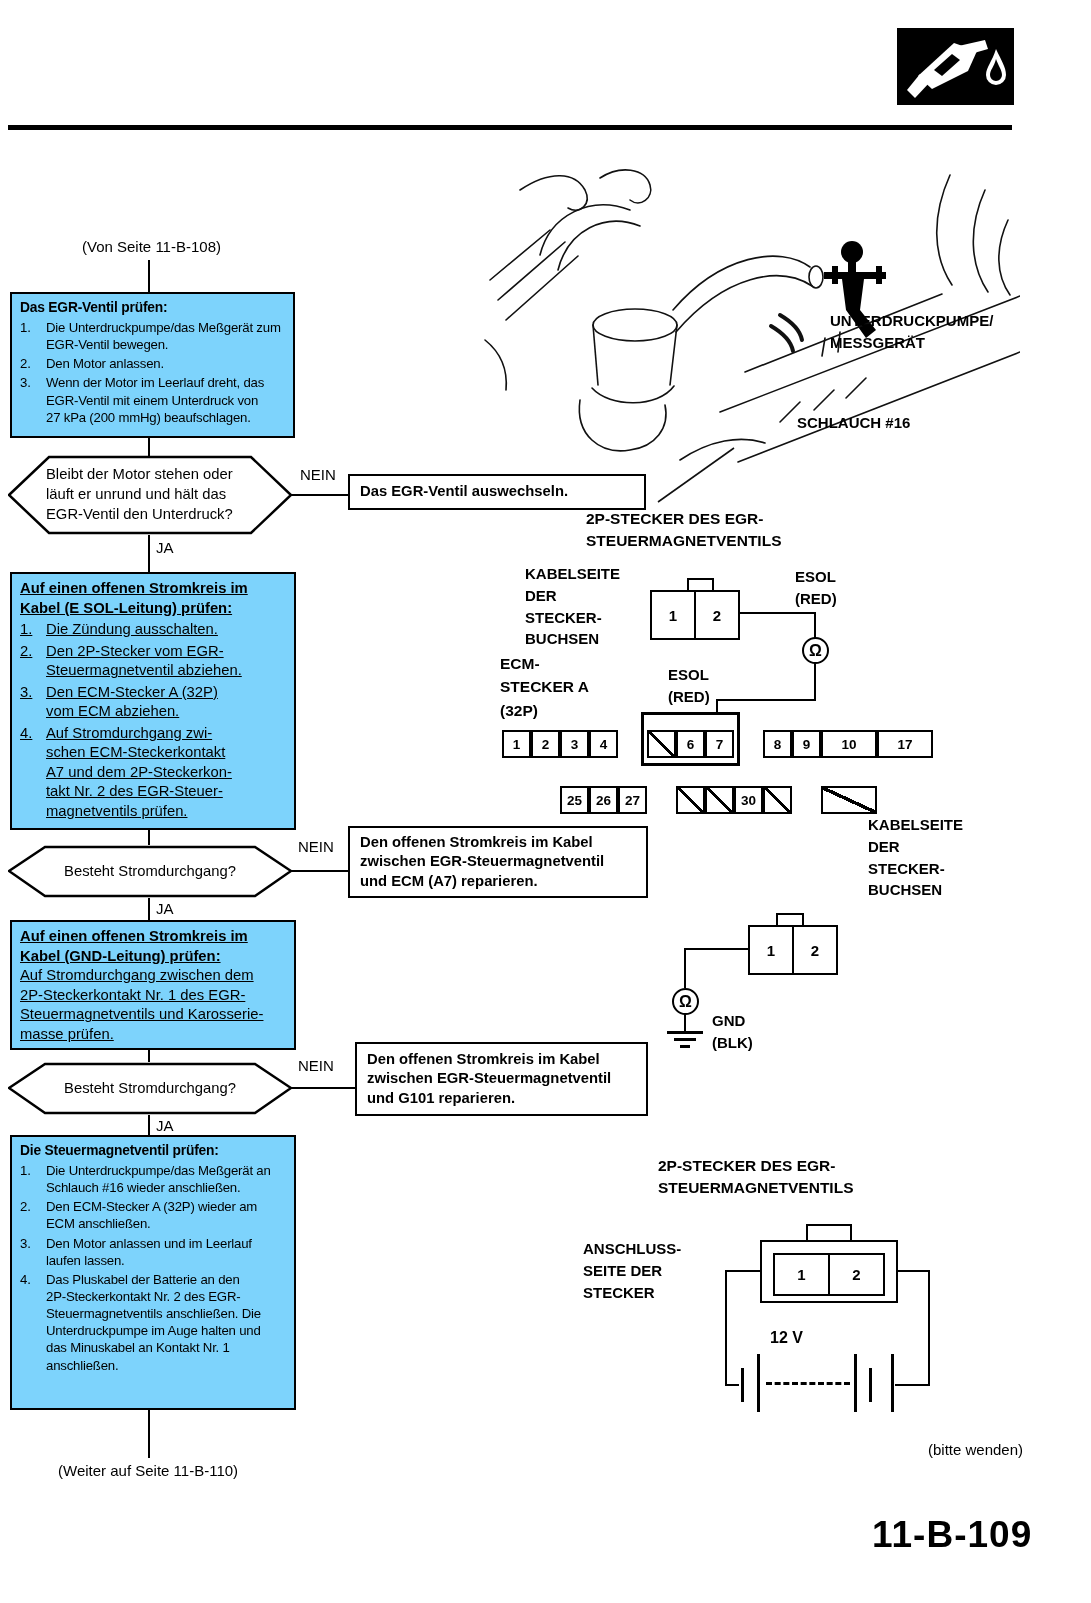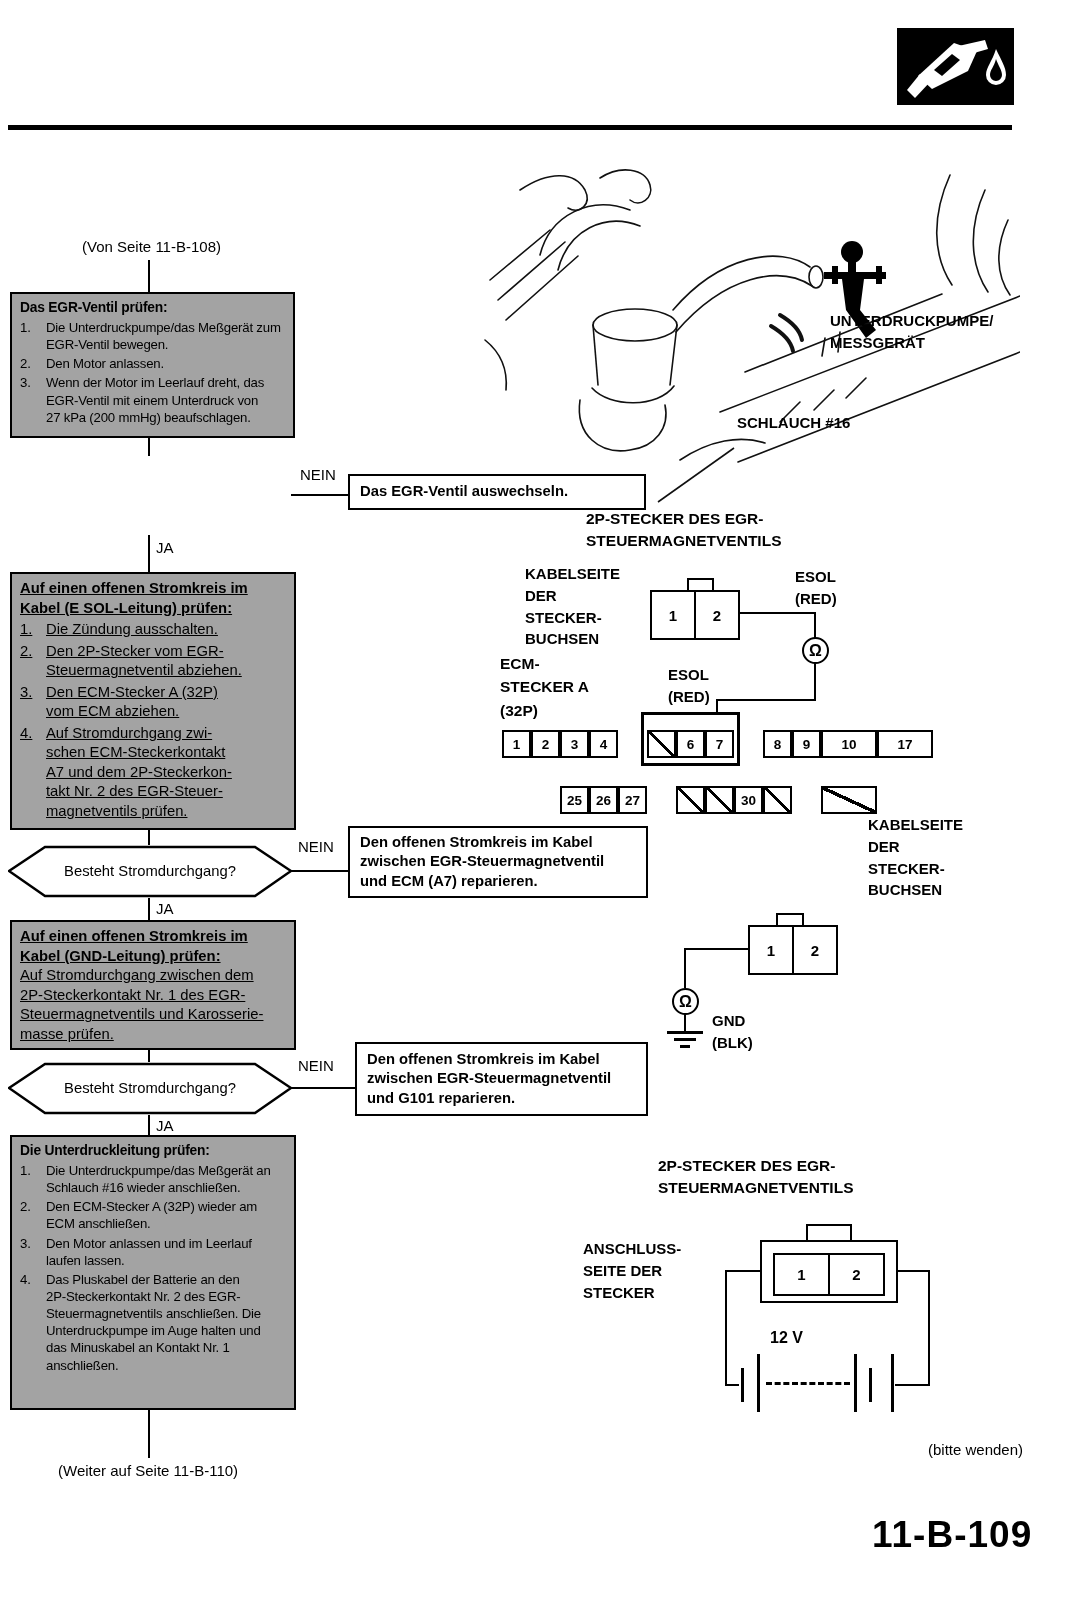--- a/index.html
+++ b/index.html
@@ -4,21 +4,21 @@
 <style>
   html,body{margin:0;padding:0;background:#9a9a9a;}
   #canvas{position:relative;width:1091px;height:1603px;background:#ffffff;
           font-family:"Liberation Sans",sans-serif;color:#000;overflow:hidden;margin:0 auto;}
   .abs{position:absolute;}
   .prl{white-space:pre-line;}
   .b{font-weight:bold;}
   .vline,.hline{position:absolute;background:#000;}
   .vline{width:2px;}
   .hline{height:2px;}
-  .flowbox{position:absolute;border:2px solid #000;background:#a3a3a3;padding:5px 8px;box-sizing:border-box;}
+  .flowbox{position:absolute;border:2px solid #000;background:#7dd3fc;padding:5px 8px;box-sizing:border-box;}
   .fs-s{font-size:13.2px;line-height:1.3;letter-spacing:-0.2px;}
   .fs-m{font-size:14.8px;line-height:1.32;text-decoration:underline;}
   .boxtitle{font-weight:bold;}
   .item{display:flex;margin-top:2px;}
   .item .n{flex:0 0 26px;}
   .item .t{flex:1;}
   .hex{position:absolute;}
   .hex svg{position:absolute;left:0;top:0;}
   .hex .htext{position:absolute;inset:0;display:flex;align-items:center;font-size:14.8px;line-height:1.35;}
   .action{position:absolute;border:2px solid #000;background:#fff;font-weight:bold;font-size:14.8px;
@@ -79,20 +79,28 @@
     <div class="item">
       <span class="n">3.</span>
       <span class="t prl">Wenn der Motor im Leerlauf dreht, das
 EGR-Ventil mit einem Unterdruck von
 27 kPa (200 mmHg) beaufschlagen.</span>
     </div>
   </div>
 
   <div class="vline" style="left:148px;top:438px;height:18px;"></div>
 
+  <div class="hex" style="left:8px;top:455px;width:284px;height:80px;">
+    <svg width="284" height="80" viewBox="0 0 284 80">
+      <polygon points="1,40 41,2 243,2 283,40 243,78 41,78" fill="#fff" stroke="#000" stroke-width="2.5"></polygon>
+    </svg>
+    <div class="htext prl" style="padding-left:38px;">Bleibt der Motor stehen oder
+läuft er unrund und hält das
+EGR-Ventil den Unterdruck?</div>
+  </div>
   <div class="small-label b" style="left:300px;top:466px;font-weight:normal;">NEIN</div>
   <div class="hline" style="left:291px;top:494px;width:57px;"></div>
   <div class="action prl" style="left:348px;top:474px;width:298px;height:36px;">Das EGR-Ventil auswechseln.</div>
 
   <div class="small-label" style="left:156px;top:539px;">JA</div>
   <div class="vline" style="left:148px;top:535px;height:37px;"></div>
 
   <div class="flowbox fs-m" style="left:10px;top:572px;width:286px;height:258px;">
     <div class="boxtitle prl">Auf einen offenen Stromkreis im
 Kabel (E SOL-Leitung) prüfen:</div>
@@ -157,21 +165,21 @@
   <div class="small-label" style="left:298px;top:1057px;">NEIN</div>
   <div class="hline" style="left:291px;top:1087px;width:64px;"></div>
   <div class="action prl" style="left:355px;top:1042px;width:293px;height:74px;">Den offenen Stromkreis im Kabel
 zwischen EGR-Steuermagnetventil
 und G101 reparieren.</div>
 
   <div class="small-label" style="left:156px;top:1117px;">JA</div>
   <div class="vline" style="left:148px;top:1115px;height:20px;"></div>
 
   <div class="flowbox fs-s" style="left:10px;top:1135px;width:286px;height:275px;">
-    <div class="boxtitle" style="font-size:13.8px;">Die Unterdruckleitung prüfen:</div>
+    <div class="boxtitle" style="font-size:13.8px;">Die Steuermagnetventil prüfen:</div>
     <div class="item">
       <span class="n">1.</span>
       <span class="t prl">Die Unterdruckpumpe/das Meßgerät an
 Schlauch #16 wieder anschließen.</span>
     </div>
     <div class="item">
       <span class="n">2.</span>
       <span class="t prl">Den ECM-Stecker A (32P) wieder am
 ECM anschließen.</span>
     </div>
@@ -229,21 +237,21 @@
     <path d="M258,302 L540,192"></path>
     <path d="M300,262 L320,242"></path>
       <path d="M334,250 L354,230"></path>
       <path d="M366,238 L386,218"></path>
     <path d="M470,15 C452,55 452,95 472,125"></path>
     <path d="M505,30 C488,68 490,105 508,132"></path>
     <path d="M528,60 C515,88 516,115 530,135"></path>
   </svg>
   <div class="dlabel prl" style="left:830px;top:310px;">UNTERDRUCKPUMPE/
 MESSGERÄT</div>
-  <div class="dlabel" style="left:737px;top:412px;">SCHLAUCH #16</div>
+  <div class="dlabel" style="left:797px;top:412px;">SCHLAUCH #16</div>
 
   <svg class="abs" style="left:650px;top:442px;" width="90" height="66" viewBox="0 0 90 66">
     <line x1="84" y1="6" x2="8" y2="60" stroke="#111" stroke-width="1.6"></line>
   </svg>
   <div class="dlabel prl" style="left:586px;top:508px;font-size:15.5px;">2P-STECKER DES EGR-
 STEUERMAGNETVENTILS</div>
   <div class="dlabel prl" style="left:525px;top:563px;">KABELSEITE
 DER
 STECKER-
 BUCHSEN</div>

